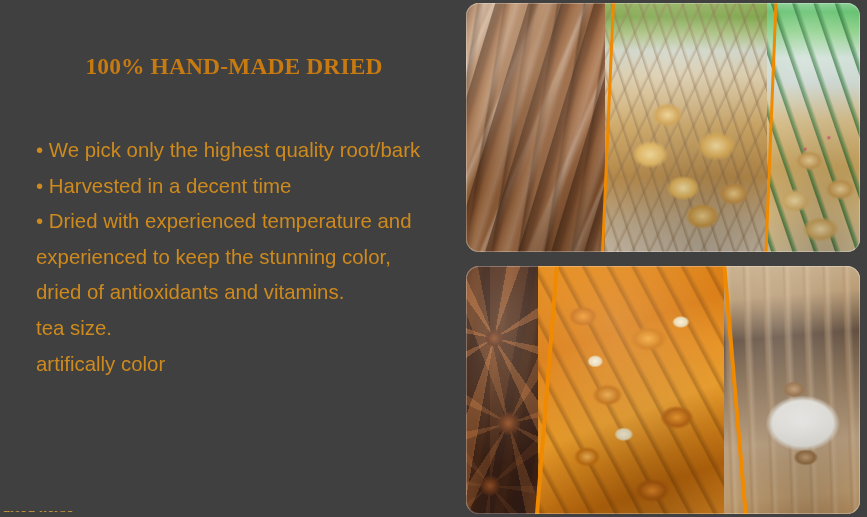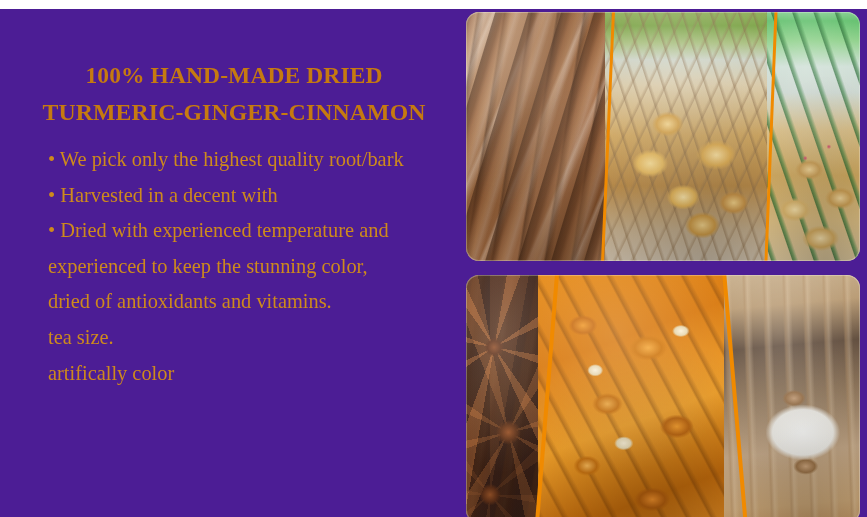--- a/index.html
+++ b/index.html
@@ -11,22 +11,21 @@
   body {
     width: 867px;
     height: 517px;
     overflow: hidden;
     font-family: "Liberation Serif", "DejaVu Serif", serif;
     position: relative;
   }
   #slide {
     position: absolute;
     inset: 0;
-    background: #4c1d95;
-    margin-top: 9px;
+    background: #404040;
   }
 
   
   #text-col {
     position: absolute;
     left: 0;
     top: 0;
     width: 466px;
     height: 517px;
     box-sizing: border-box;
@@ -51,22 +50,22 @@
   #bullets {
     position: absolute;
     top: 133px;
     left: 0px;
     width: 466px;
   }
   .bullet {
     color: #ce8a1c;
     font-size: 20.4px;
     line-height: 35.6px;
-    font-family: Liberation Serif, serif;
-    padding-left: 48px;
+    font-family: Liberation Sans, sans-serif;
+    padding-left: 36px;
     padding-right: 2px;
     white-space: nowrap;
   }
 
   
   .panel {
     position: absolute;
     overflow: hidden;
     border-radius: 13px;
     background: #dcd8d2;
@@ -254,26 +253,25 @@
 </style>
 </head>
 <body>
 
 <div id="slide">
 
   <div id="text-col">
 
     <div id="headline">
       <span class="hl-line l1">100% HAND-MADE DRIED</span>
-      <span class="hl-line l2">TURMERIC-GINGER-CINNAMON</span>
     </div>
 
     <div id="bullets">
       <div class="bullet">• We pick only the highest quality root/bark</div>
-      <div class="bullet">• Harvested in a decent with</div>
+      <div class="bullet">• Harvested in a decent time</div>
       <div class="bullet">• Dried with experienced temperature and</div>
       <div class="bullet">experienced to keep the stunning color,</div>
       <div class="bullet">dried of antioxidants and vitamins.</div>
       <div class="bullet">tea size.</div>
       <div class="bullet">artifically color</div>
     </div>
 
     <div id="bottom-crop">
       <div class="crop-text">dried herbs</div>
     </div>

